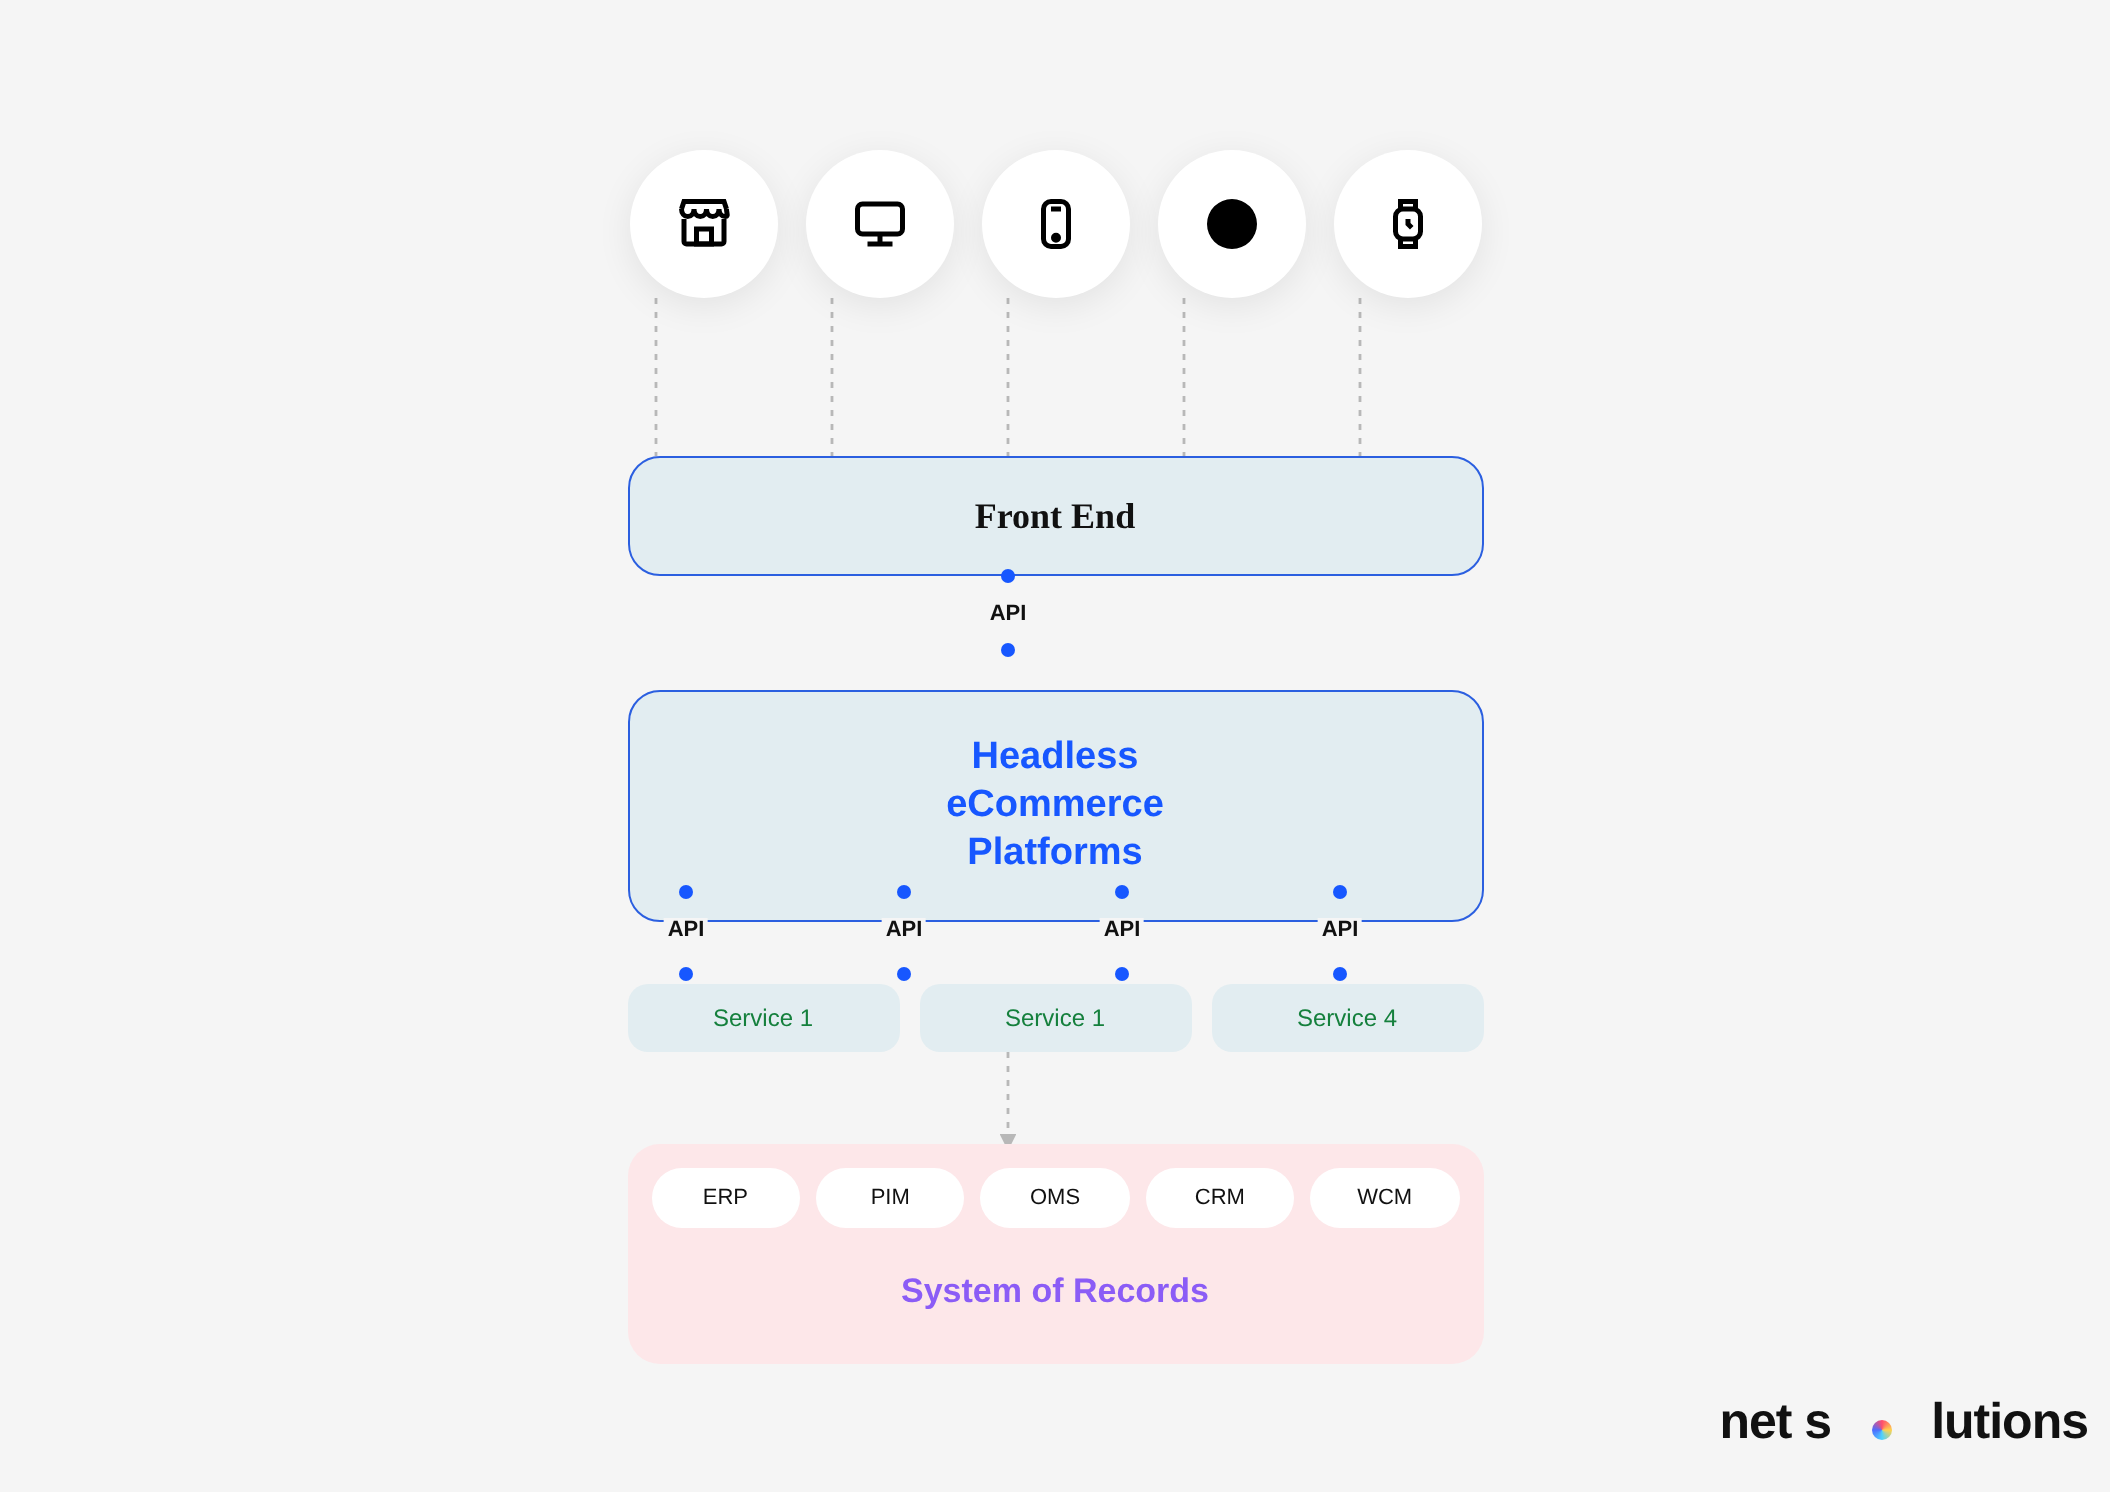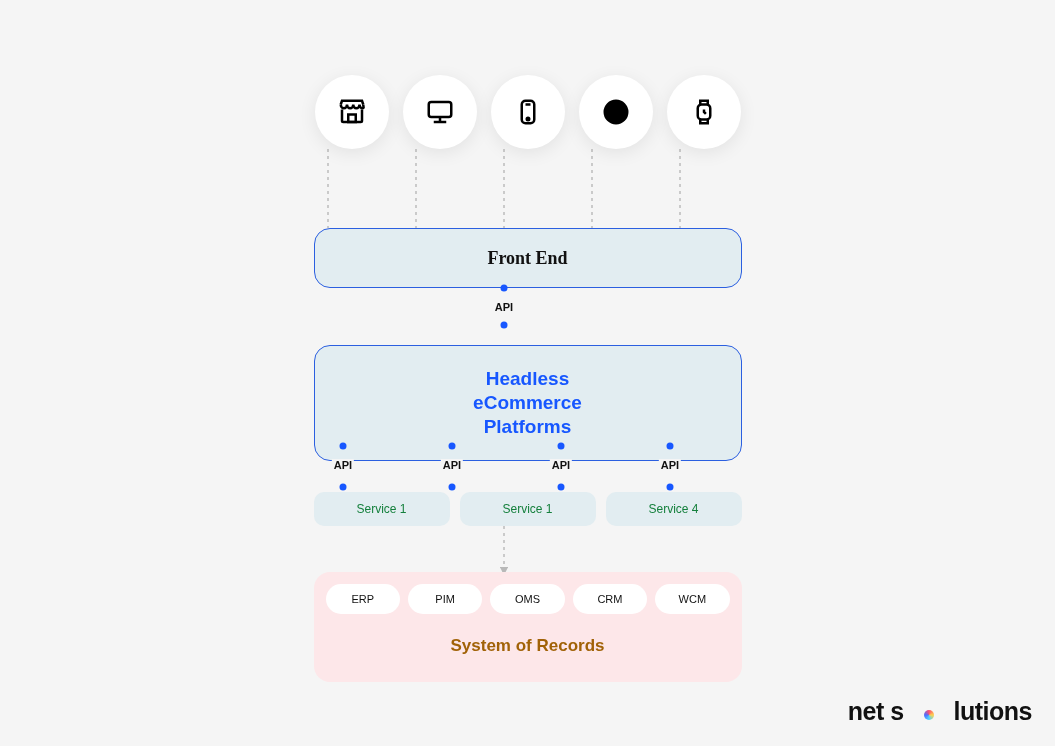--- a/index.html
+++ b/index.html
@@ -140,27 +140,27 @@
     align-items: center;
     justify-content: center;
     font-size: 11px;
     font-weight: 500;
     color: #111;
   }
   .records-title {
     text-align: center;
     font-size: 17px;
     font-weight: 700;
-    color: #a16207;
+    color: #8b5cf6;
     margin-top: 22px;
   }
 
   .brand {
     position: absolute;
-    right: 23px;
+    right: 11px;
     bottom: 20px;
     font-weight: 700;
     font-size: 25px;
     color: #111;
     letter-spacing: -0.5px;
     display: flex;
     align-items: center;
     gap: 20px;
   }
   .brand .dotlogo {

